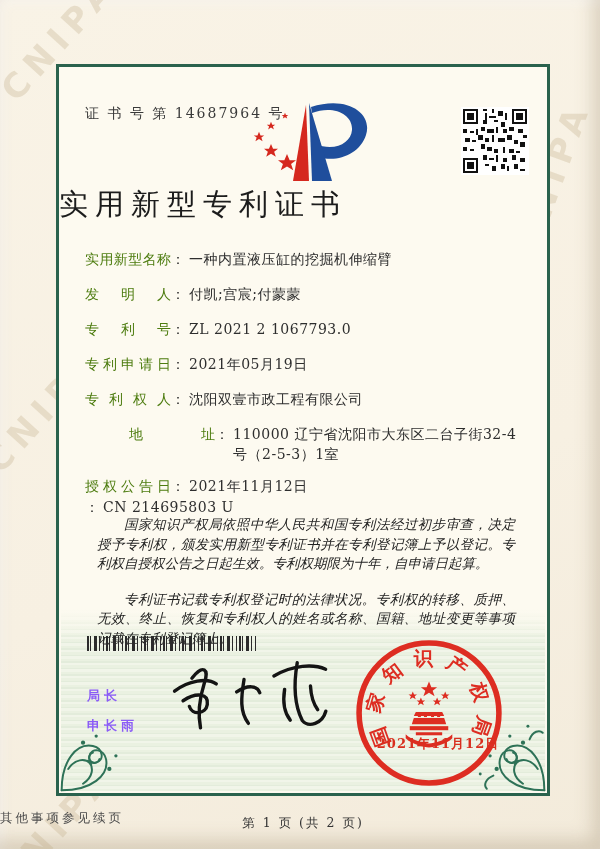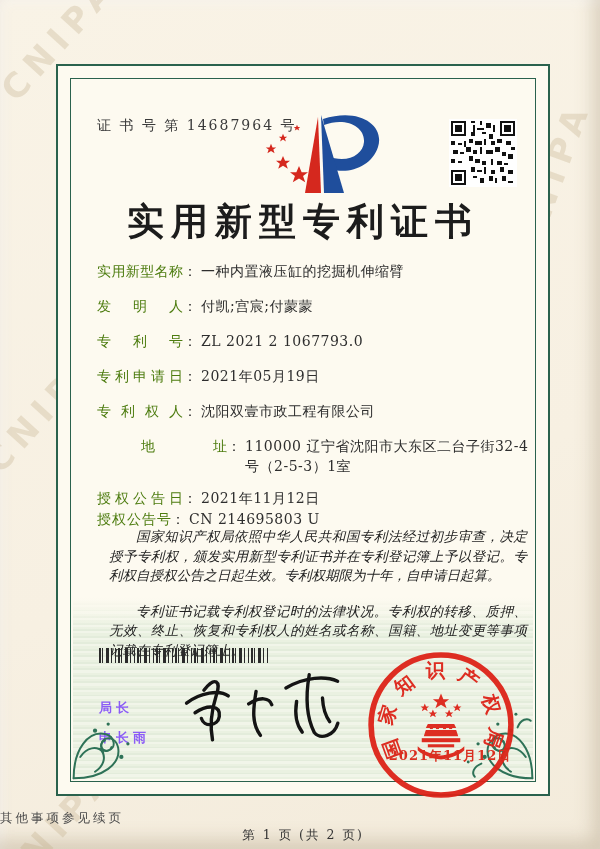--- a/index.html
+++ b/index.html
@@ -1,29 +1,29 @@
 <!DOCTYPE html>
 <html><head>
 <meta charset="utf-8">
 <style>
   html,body{margin:0;padding:0;}
   body{width:600px;height:849px;background:#efe7d8;font-family:"DejaVu Serif","Liberation Serif",serif;}
   .page{position:relative;width:600px;height:849px;background:linear-gradient(160deg,#f9f3e6 0%,#f7f0e2 60%,#f3ebdb 100%);overflow:hidden;box-shadow:inset -7px -9px 18px rgba(150,130,100,.30), inset 4px 4px 10px rgba(255,255,255,.5);}
   .wm{position:absolute;font-family:"DejaVu Sans","Liberation Sans",sans-serif;font-weight:bold;color:rgba(186,164,126,.28);letter-spacing:8px;pointer-events:none;user-select:none;}
-  .frame{position:absolute;left:56px;top:64px;width:494px;height:732px;border:2px solid #2a624d;background:#fdfaf0;box-sizing:border-box;padding:12px;}
+  .frame{position:absolute;left:56px;top:64px;width:494px;height:732px;border:2px solid #2a624d;background:#fdfaf0;box-sizing:border-box;padding:0;}
   .frame-inner{position:relative;width:100%;height:100%;border:1.5px solid #2a624d;box-sizing:border-box;background:#fdfaf0;}
   .greenband{position:absolute;left:2px;right:2px;bottom:2px;height:182px;
     background:
       linear-gradient(180deg,#fdfaf0 0px,rgba(253,250,240,0) 34px),
       repeating-linear-gradient(180deg,#e3ecdb 0 1.5px,#f1f5e9 1.5px 4px,#eaf1e1 4px 6.5px);
   }
   .cert-number{position:absolute;left:26px;top:38px;font-size:14px;letter-spacing:2px;color:#3a3a3a;}
   .logo{position:absolute;left:186px;top:32px;width:136px;height:86px;}
   .qr{position:absolute;right:18px;top:40px;width:64px;height:64px;background:#fff;padding:2px;}
-  .title{position:absolute;left:0;right:0;top:118px;text-align:center;font-size:37px;font-weight:bold;letter-spacing:7px;color:#1c1c1c;}
+  .title{position:absolute;left:0;right:0;top:118px;text-align:left;font-size:29px;font-weight:normal;letter-spacing:7px;color:#1c1c1c;}
   .fields{position:absolute;left:26px;top:182px;width:442px;font-size:14px;color:#2e2e2e;}
   .row{display:flex;margin-bottom:14px;line-height:21px;}
   .lbl{display:inline-block;width:86px;flex:0 0 86px;text-align:justify;text-align-last:justify;color:#4d7c0f;}
   .colon{flex:0 0 auto;}
   .val{flex:1 1 auto;padding-left:4px;letter-spacing:.5px;}
   .row.dual{justify-content:space-between;flex-direction:column;}
   .pair{display:flex;}
   .pair .lbl{width:74px;flex:0 0 74px;}
   .paras{position:absolute;left:22px;top:432px;width:450px;font-size:13.5px;line-height:19.5px;color:#222;text-align:justify;}
   .paras p{margin:16px;text-indent:2em;font-style:italic;}
@@ -204,21 +204,20 @@
             <span class="colon">：</span>
           <span class="val" style="max-width:330px;">110000 辽宁省沈阳市大东区二台子街32-4号（2-5-3）1室</span>
         </div>
         <div class="row dual">
           <span class="pair">
             <span class="lbl" style="width:86px;flex-basis:86px;">授权公告日</span>
               <span class="colon">：</span>
             <span class="val">2021年11月12日</span>
           </span>
           <span class="pair">
-            <span class="lbl">授权公告号</span>
               <span class="colon">：</span>
             <span class="val">CN 214695803 U</span>
           </span>
         </div>
       </div>
 
       <div class="paras">
         <p>国家知识产权局依照中华人民共和国专利法经过初步审查，决定授予专利权，颁发实用新型专利证书并在专利登记簿上予以登记。专利权自授权公告之日起生效。专利权期限为十年，自申请日起算。</p>
         <p>专利证书记载专利权登记时的法律状况。专利权的转移、质押、无效、终止、恢复和专利权人的姓名或名称、国籍、地址变更等事项记载在专利登记簿上。</p>
       </div>

